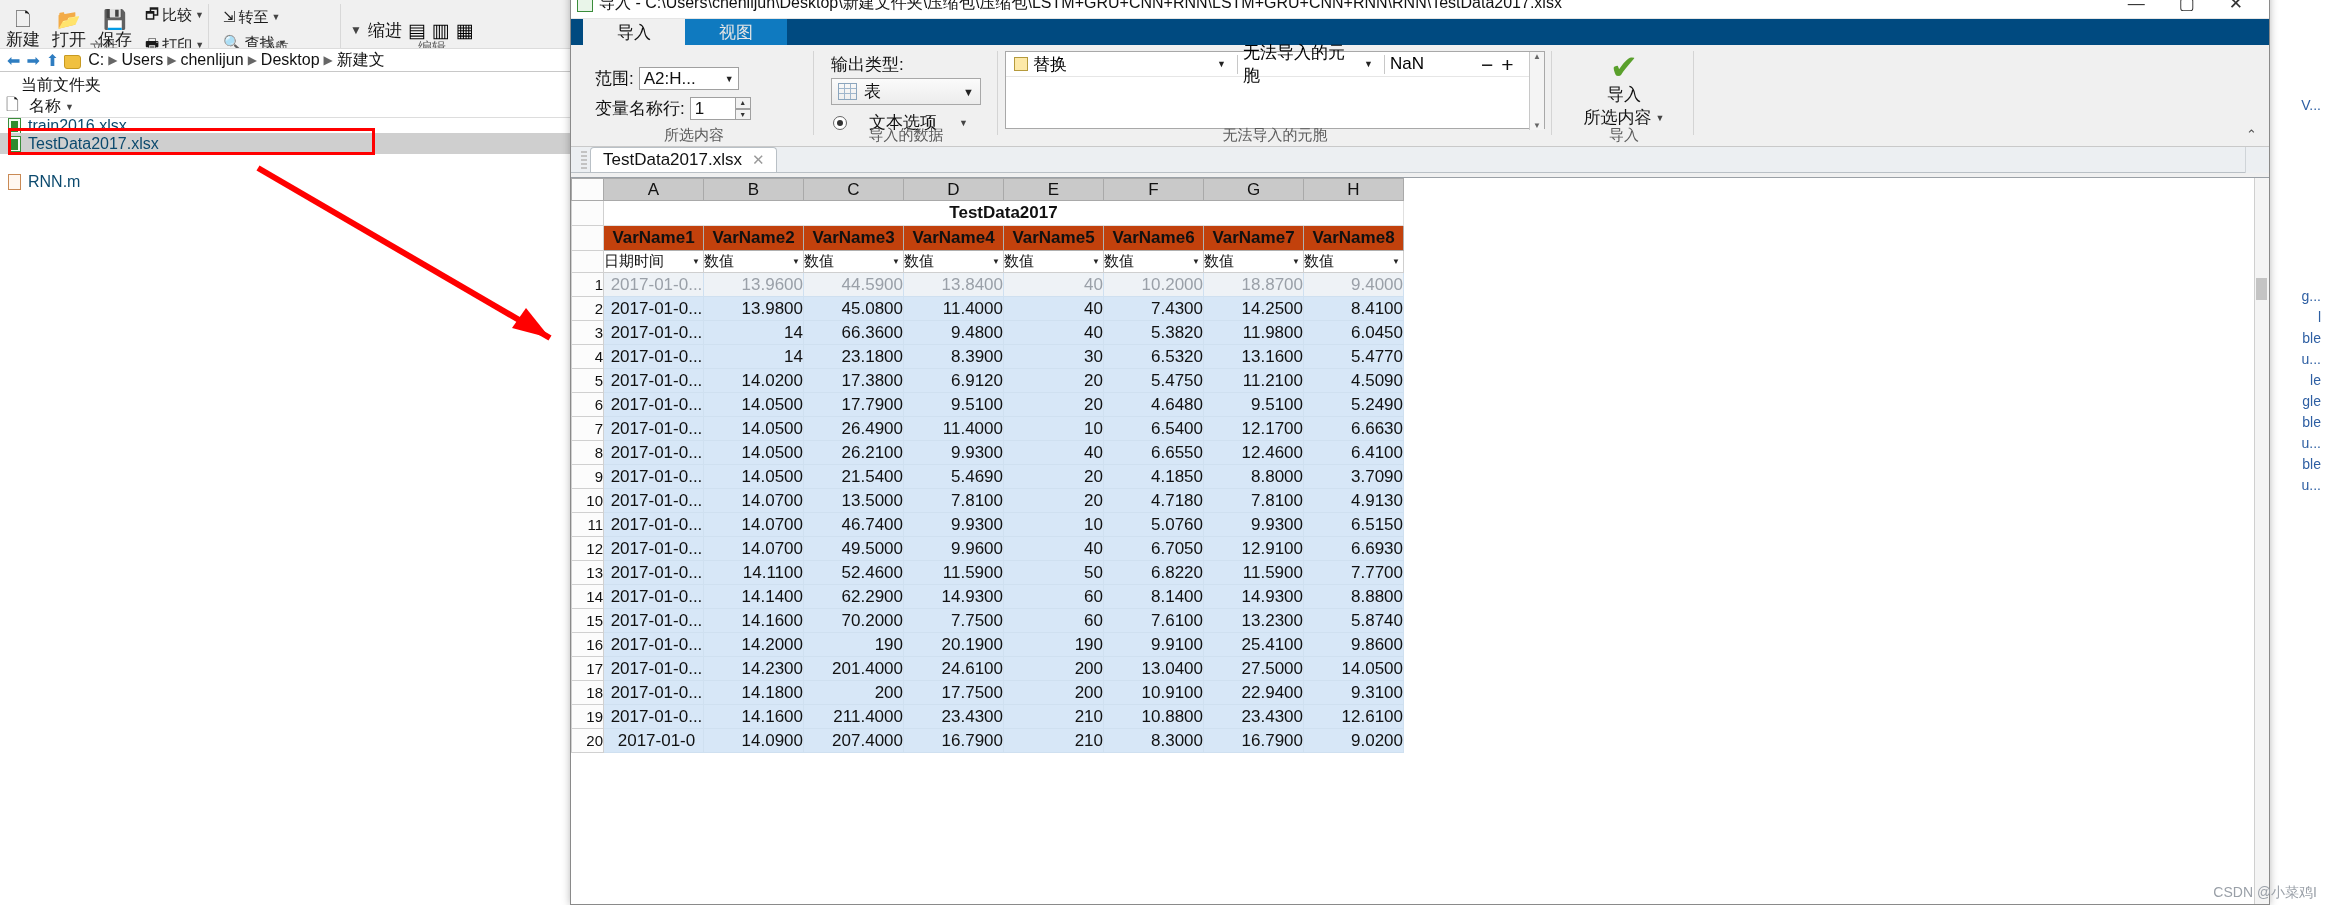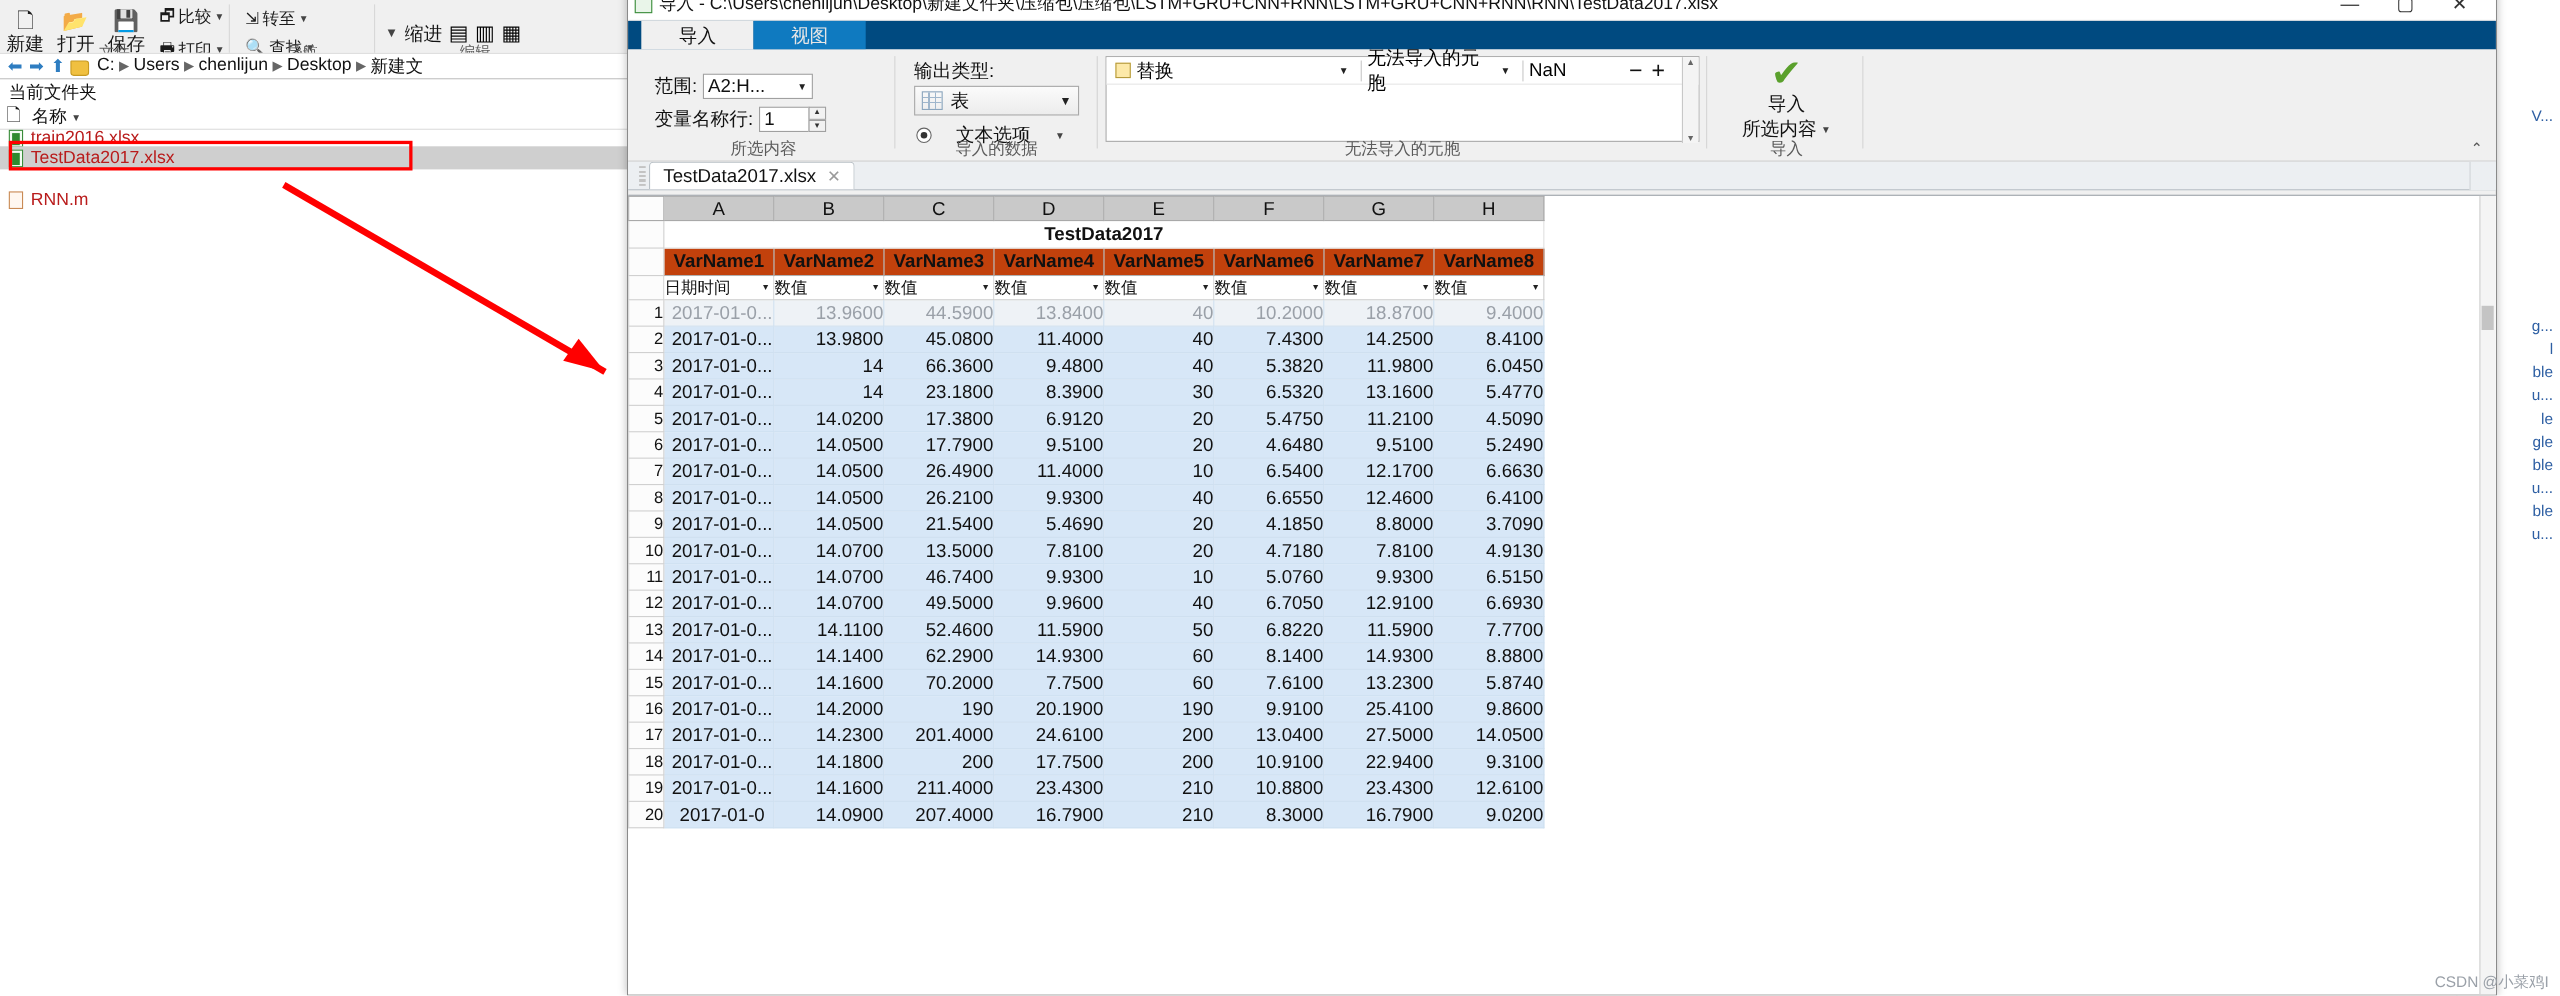--- a/index.html
+++ b/index.html
@@ -45,38 +45,38 @@
   .nav-ic { color:#2e7dc1; font-size:16px; padding:0 3px; }
   .crumb { padding:0 3px; color:#111; }
   .crumb-sep { color:#666; font-size:12px; padding:0 1px; }
   .folder-ic {
     display:inline-block; width:17px; height:14px; background:#f0c040;
     border:1px solid #c79a22; border-radius:1px 3px 3px 3px; margin:0 4px 0 2px;
     position:relative; top:2px;
   }
 
   .cur-folder-lbl {
-    position:absolute; left:0; top:74px; width:780px; height:22px;
+    position:absolute; left:13px; top:74px; width:780px; height:22px;
     font-size:16px; color:#111; padding-left:8px; line-height:22px;
     background:#ffffff;
   }
   .file-list-head {
     position:absolute; left:0; top:96px; width:780px; height:22px;
     background:#ffffff; border-bottom:1px solid #ddd;
     display:flex; align-items:center; font-size:16px; padding-left:6px; color:#111;
   }
   .sort-caret { font-size:9px; color:#444; margin-left:4px; }
   .round-btn {
     position:absolute; right:18px; top:78px; width:17px; height:17px;
     border:1px solid #9a9a9a; border-radius:50%; background:#f2f2f2;
     font-size:9px; text-align:center; line-height:15px; color:#333;
   }
   .file-row {
     position:absolute; left:0; width:780px; height:21px;
-    display:flex; align-items:center; font-size:16px; color:#b91c1c; padding-left:8px;
+    display:flex; align-items:center; font-size:16px; color:#0c4a6e; padding-left:8px;
   }
   .file-ic {
     width:13px; height:16px; margin-right:7px; border:1px solid #9aa; background:#fff;
     position:relative; flex:none;
   }
   .file-ic.xls { background:#f3fbf3; border-color:#3a8c3a; }
   .file-ic.xls:after {
     content:""; position:absolute; left:2px; top:2px; width:7px; height:11px;
     background:#2f8b2f;
   }

